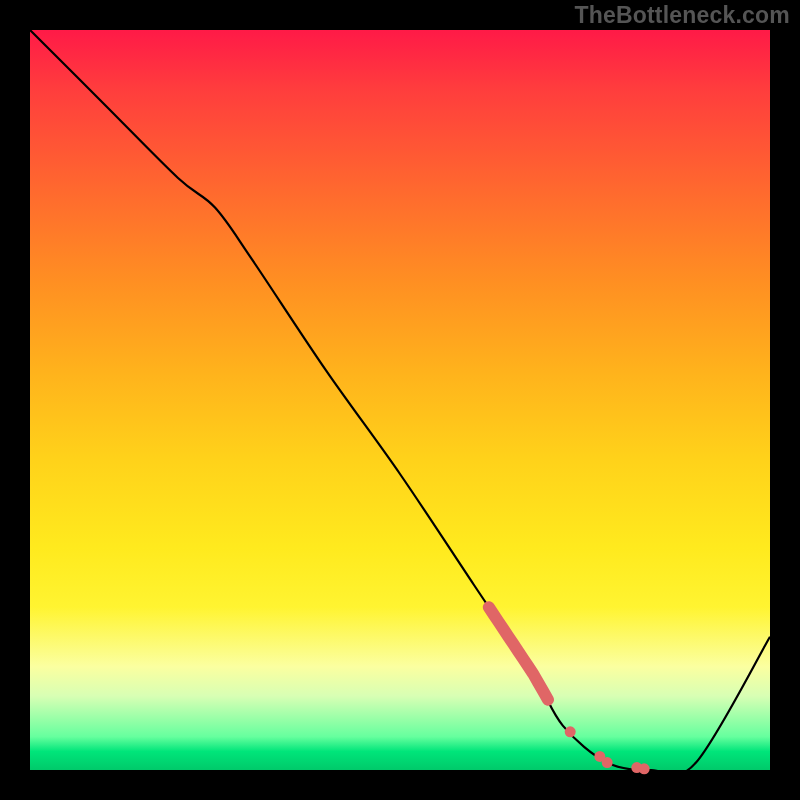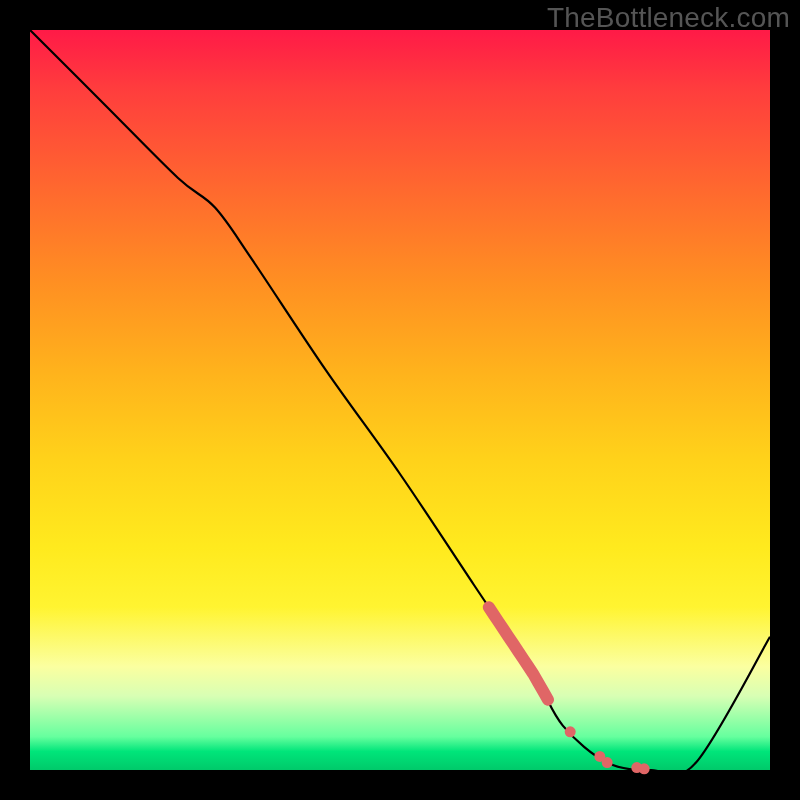--- a/index.html
+++ b/index.html
@@ -14,22 +14,22 @@
   .stage {
     position: relative;
     width: 800px;
     height: 800px;
     background: #000;
   }
   .watermark {
     position: absolute;
     top: 2px;
     right: 10px;
-    font-size: 28px;
-    font-weight: 400;
+    font-size: 23px;
+    font-weight: 700;
     color: #555;
     letter-spacing: 0.2px;
     z-index: 10;
   }
   .plot {
     position: absolute;
     left: 30px;
     top: 30px;
     width: 740px;
     height: 740px;

